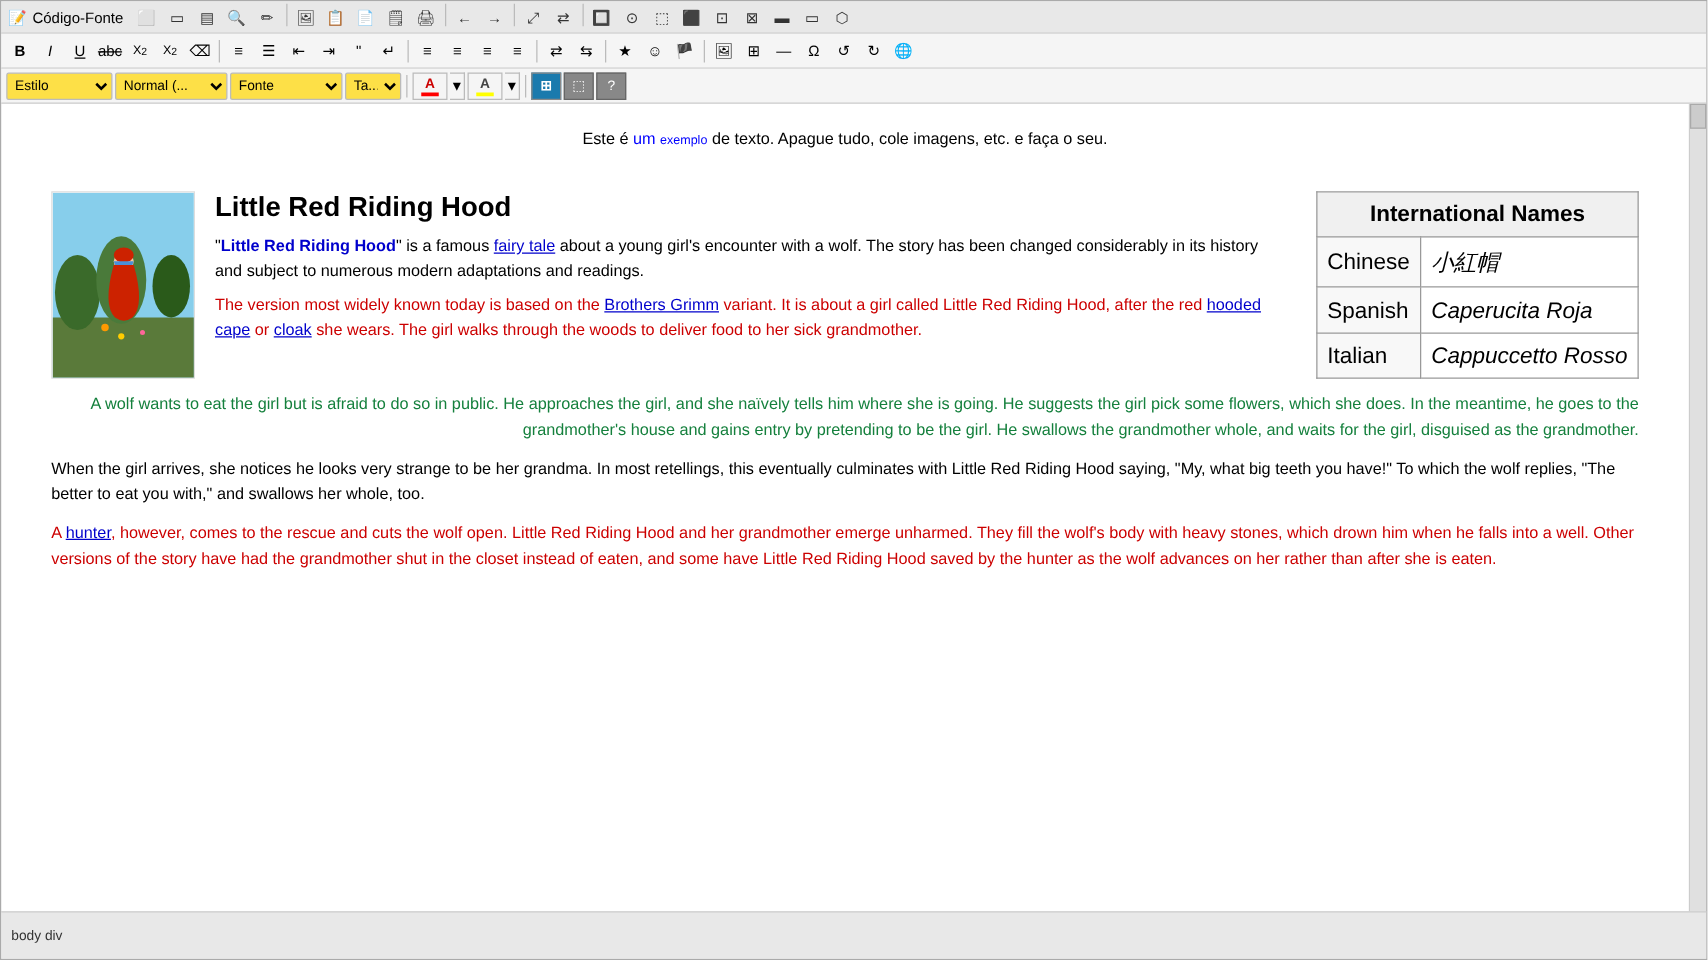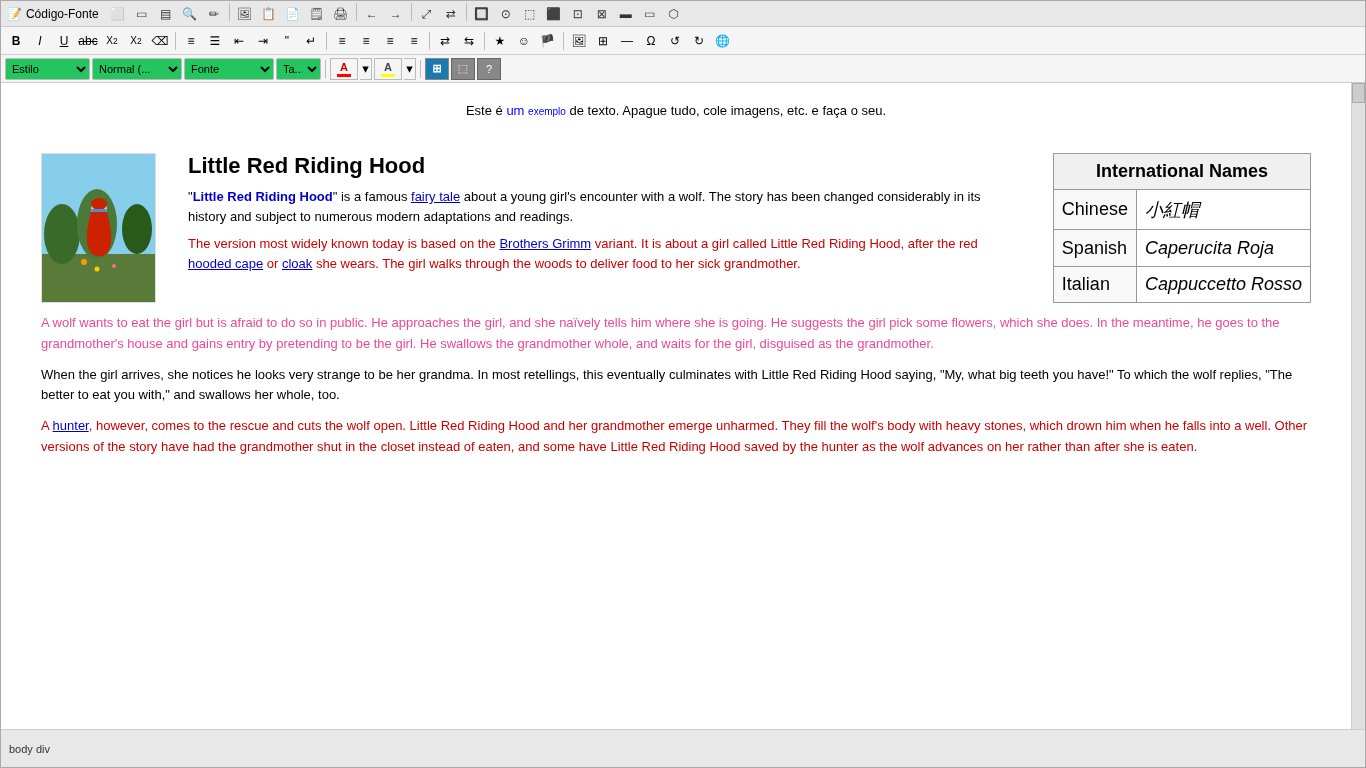--- a/index.html
+++ b/index.html
@@ -16,21 +16,21 @@
 
     
     .format-toolbar { background: #f5f5f5; border-bottom: 1px solid #ccc; padding: 2px 4px; display: flex; align-items: center; gap: 2px; min-height: 28px; }
     .fmt-btn { display: inline-flex; align-items: center; justify-content: center; width: 22px; height: 22px; border: 1px solid transparent; border-radius: 2px; cursor: pointer; font-size: 12px; background: transparent; }
     .fmt-btn.bold { font-weight: bold; }
     .fmt-btn.italic { font-style: italic; }
     .fmt-btn.underline { text-decoration: underline; }
     .fmt-btn.strikethrough { text-decoration: line-through; }
 
     
-    .toolbar-select { height: 22px; font-size: 11px; border: 1px solid #bbb; background: #22c55e; border-radius: 2px; padding: 0 2px; cursor: pointer; }
+    .toolbar-select { height: 22px; font-size: 11px; border: 1px solid #bbb; background: #fde047; border-radius: 2px; padding: 0 2px; cursor: pointer; }
     .style-select { width: 85px; }
     .para-select { width: 90px; }
     .font-select { width: 90px; }
     .size-select { width: 45px; }
 
     
     .third-toolbar { background: #f5f5f5; border-bottom: 1px solid #ccc; padding: 2px 4px; display: flex; align-items: center; gap: 2px; min-height: 28px; }
 
     
     .editor-container { display: flex; flex: 1; overflow: hidden; }
@@ -167,21 +167,21 @@
     <div class="editor-content">
 
       
       <p class="example-text">
         <span>Este é <span class="um-word">um</span> <span class="example-word">exemplo</span> de texto. Apague tudo, cole imagens, etc. e faça o seu.</span>
       </p>
 
       <br>
 
       
-      <div style="display:flex; gap:32px; margin-bottom:10px;">
+      <div style="display:flex; gap:16px; margin-bottom:10px;">
 
         <div style="width:115px; height:150px; flex-shrink:0; overflow:hidden; border:1px solid #ddd;">
           <svg width="115" height="150" viewBox="0 0 115 150">
 
             <rect width="115" height="150" fill="#87ceeb"></rect>
 
             <rect y="100" width="115" height="50" fill="#5a7a3a"></rect>
 
             <ellipse cx="20" cy="80" rx="18" ry="30" fill="#3a6a2a"></ellipse>
             <ellipse cx="95" cy="75" rx="15" ry="25" fill="#2a5a1a"></ellipse>
@@ -227,21 +227,21 @@
           </tr>
           <tr>
             <td>Italian</td>
             <td>Cappuccetto Rosso</td>
           </tr>
         </tbody>
           </table>
       </div>
 
       
-      <p style="font-size:13px; line-height:1.6; margin-bottom:10px; color:#ec4899;">
+      <p style="font-size:13px; line-height:1.6; margin-bottom:10px; color:#15803d;text-align:right;">
         A wolf wants to eat the girl but is afraid to do so in public. He approaches the girl, and she naïvely tells him where she is going. He suggests the girl pick some flowers, which she does. In the meantime, he goes to the grandmother's house and gains entry by pretending to be the girl. He swallows the grandmother whole, and waits for the girl, disguised as the grandmother.
       </p>
 
       
       <p style="font-size:13px; line-height:1.6; margin-bottom:10px; color:#000;">
         When the girl arrives, she notices he looks very strange to be her grandma. In most retellings, this eventually culminates with Little Red Riding Hood saying, "My, what big teeth you have!" To which the wolf replies, "The better to eat you with," and swallows her whole, too.
       </p>
 
       
       <p style="font-size:13px; line-height:1.6; margin-bottom:10px; color:#c00;">

